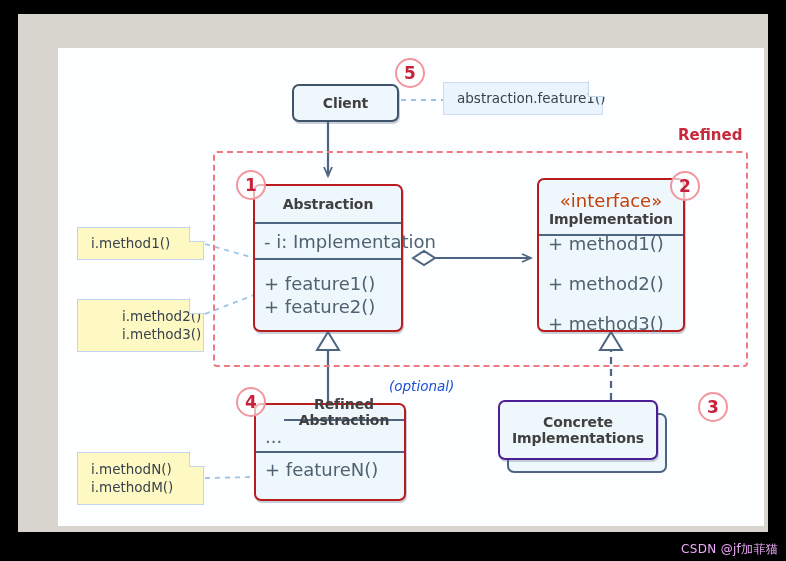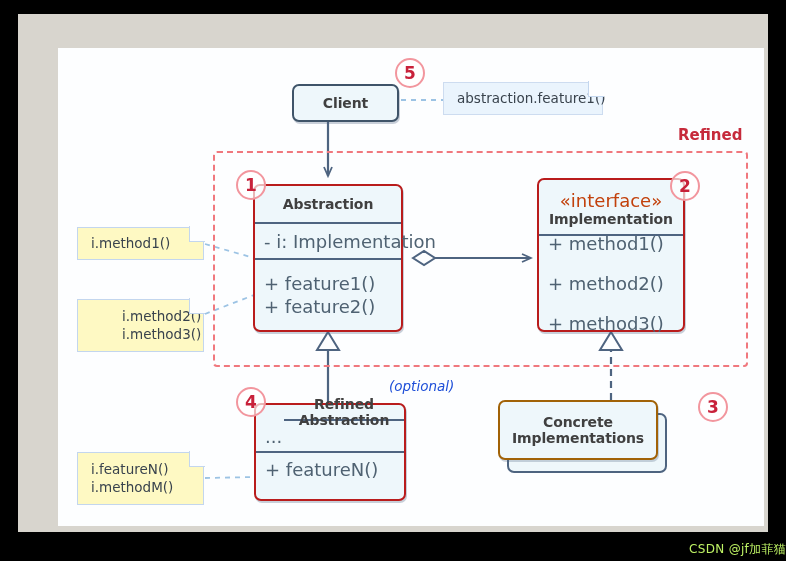--- a/index.html
+++ b/index.html
@@ -102,21 +102,21 @@
 
   
   #concrete-stack { position: absolute; left: 440px; top: 352px; width: 175px; height: 82px; }
   #concrete-back {
     position: absolute; left: 9px; top: 13px; width: 160px; height: 60px;
     background: #eef7fb; border: 2px solid #4e6480; border-radius: 7px;
     box-sizing: border-box;
   }
   #concrete-front {
     position: absolute; left: 0px; top: 0px; width: 160px; height: 60px;
-    background: #eef7fb; border: 2px solid #a16207; border-radius: 7px;
+    background: #eef7fb; border: 2px solid #4c1d95; border-radius: 7px;
     box-sizing: border-box;
     display: flex; flex-direction: column; align-items: center; justify-content: center;
     box-shadow: 1px 2px 0 rgba(78,100,128,0.28);
   }
 
   
   .note {
     position: absolute;
     background: #fef9c3;
     border: 1.6px solid #c3d6ee;
@@ -192,22 +192,22 @@
     left: 303px; top: 330px;
     font-style: italic;
     font-size: 13.5px;
     color: #1d4ed8;
     margin-left: 28px;
   }
 
   
   #watermark {
     position: absolute;
-    right: 0; bottom: 3px;
-    color: #bef264;
+    right: 8px; bottom: 3px;
+    color: #f0abfc;
     font-size: 12px;
     font-family: "DejaVu Sans", sans-serif;
     letter-spacing: 0.3px;
   }
 </style>
 </head>
 <body>
 
 <div id="screenshot">
   <div class="mat-frame">
@@ -302,21 +302,21 @@
       </div>
 
       <div class="note" id="note-2">
         <div class="fold"></div>
         <span>i.method2()</span>
         <span>i.method3()</span>
       </div>
 
       <div class="note" id="note-3">
         <div class="fold"></div>
-        <span>i.featureN()</span>
+        <span>i.methodN()</span>
         <span>i.methodM()</span>
       </div>
 
       <div class="badge" id="badge-1">1</div>
       <div class="badge" id="badge-2">2</div>
       <div class="badge" id="badge-3">3</div>
       <div class="badge" id="badge-4">4</div>
       <div class="badge" id="badge-5">5</div>
 
     </div>

